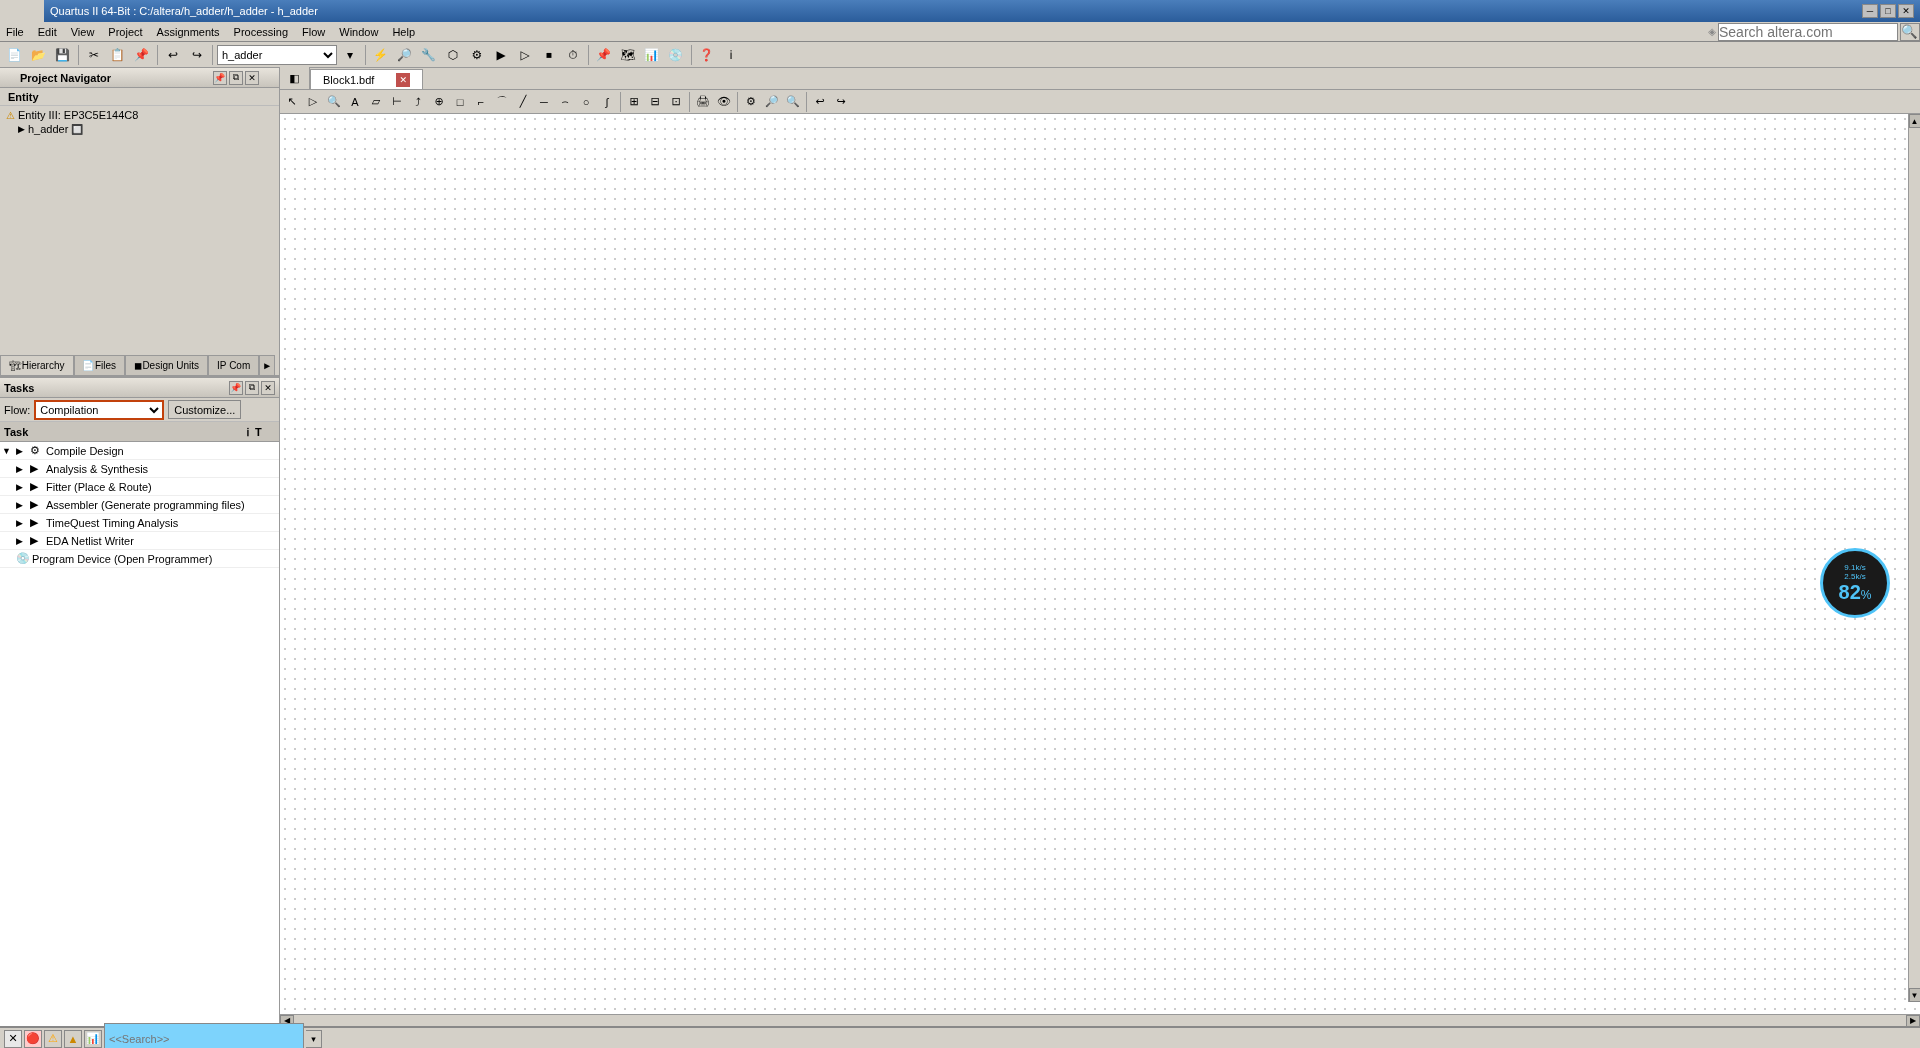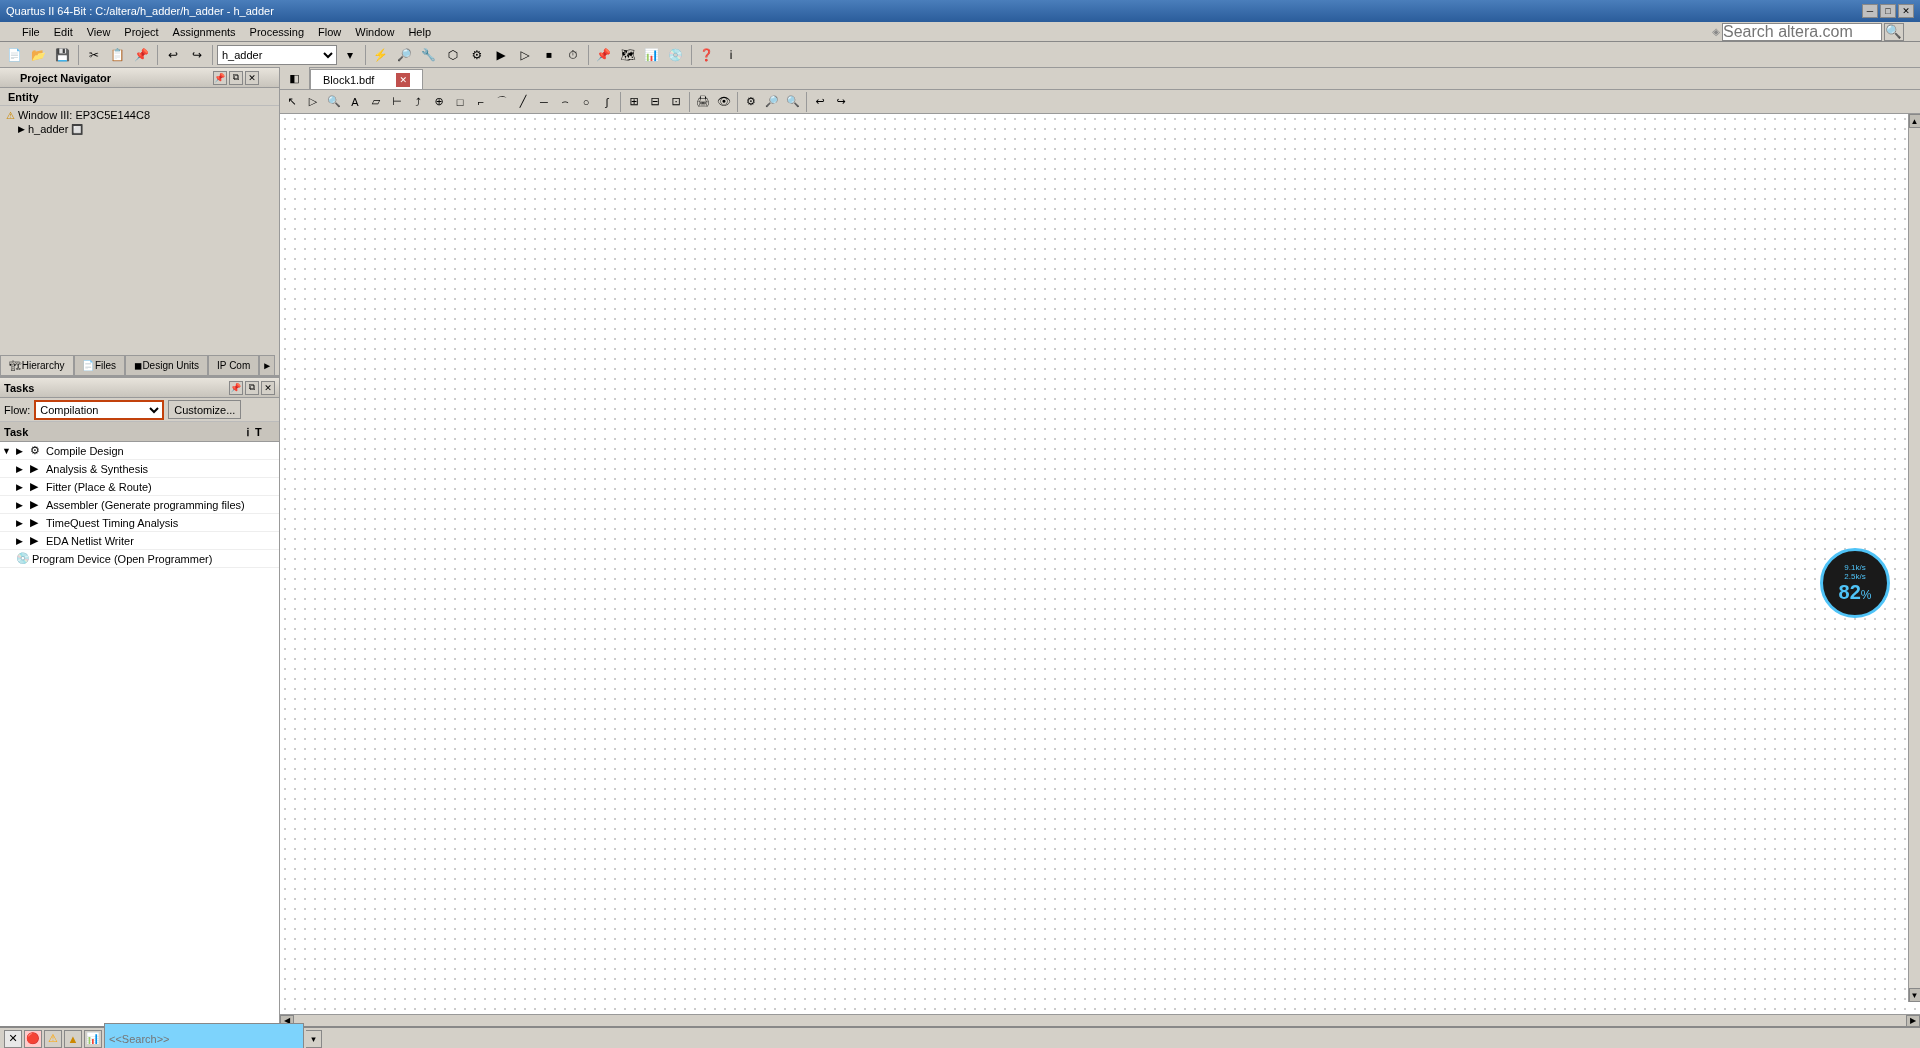--- a/index.html
+++ b/index.html
@@ -16,40 +16,41 @@
     
     #title-bar {
       height: 22px;
       background: linear-gradient(to bottom, #4a7ebb, #2a5c9a);
       display: flex;
       align-items: center;
       justify-content: space-between;
       padding: 0 6px;
       color: white;
       font-size: 11px;
+      margin-left: 44px;
     }
     #title-bar-controls { display: flex; gap: 2px; }
     .title-btn {
       width: 16px; height: 14px;
       background: #c0c0c0;
       border: 1px solid #888;
       font-size: 9px;
       display: flex; align-items: center; justify-content: center;
       cursor: pointer;
       color: #000;
     }
 
     
     #menu-bar {
       height: 20px;
       background: #d4d0c8;
       border-bottom: 1px solid #888;
       display: flex;
       align-items: center;
-      padding: 0 16px;
+      padding: 0 0;
       gap: 2px;
     }
     .menu-item {
       padding: 1px 6px;
       cursor: pointer;
       font-size: 11px;
     }
 
     
     #toolbar {
@@ -413,21 +414,21 @@
   <span class="menu-item">File</span>
   <span class="menu-item">Edit</span>
   <span class="menu-item">View</span>
   <span class="menu-item">Project</span>
   <span class="menu-item">Assignments</span>
   <span class="menu-item">Processing</span>
   <span class="menu-item">Flow</span>
   <span class="menu-item">Window</span>
   <span class="menu-item">Help</span>
   <span style="margin-left:auto; color:#888; font-size:10px;">◈</span>
-  <input type="text" style="height: 18px; width: 160px; font-size: 16px; border: 1px solid rgb(136, 136, 136);" placeholder="Search altera.com">
+  <input type="text" style="height: 18px; width: 180px; font-size: 14px; border: 1px solid rgb(136, 136, 136);" placeholder="Search altera.com">
   <button style="height:18px; width:20px; border:1px solid #888; background:#d4d0c8; cursor:pointer;">🔍</button>
 </div>
 
 <div id="toolbar">
   <button class="tb-btn">📄</button>
   <button class="tb-btn">📂</button>
   <button class="tb-btn">💾</button>
   <div class="tb-sep"></div>
   <button class="tb-btn">✂</button>
   <button class="tb-btn">📋</button>
@@ -474,21 +475,21 @@
           <button class="panel-ctrl-btn">⧉</button>
           <button class="panel-ctrl-btn">✕</button>
         </div>
       </div>
       <div id="entity-label">
         <span>Entity</span>
       </div>
       <div id="entity-tree">
         <div class="tree-item">
           <span class="tree-warning">⚠</span>
-          <span>Window III: EP3C5E144C8</span>
+          <span>Entity III: EP3C5E144C8</span>
         </div>
         <div class="tree-item" style="padding-left:16px;">
           <span class="tree-expand">▶</span>
           <span>h_adder</span>
           <span style="font-size:10px; color:#555;">🔲</span>
         </div>
       </div>
 
       <div id="nav-tabs">
         <div class="nav-tab active">

